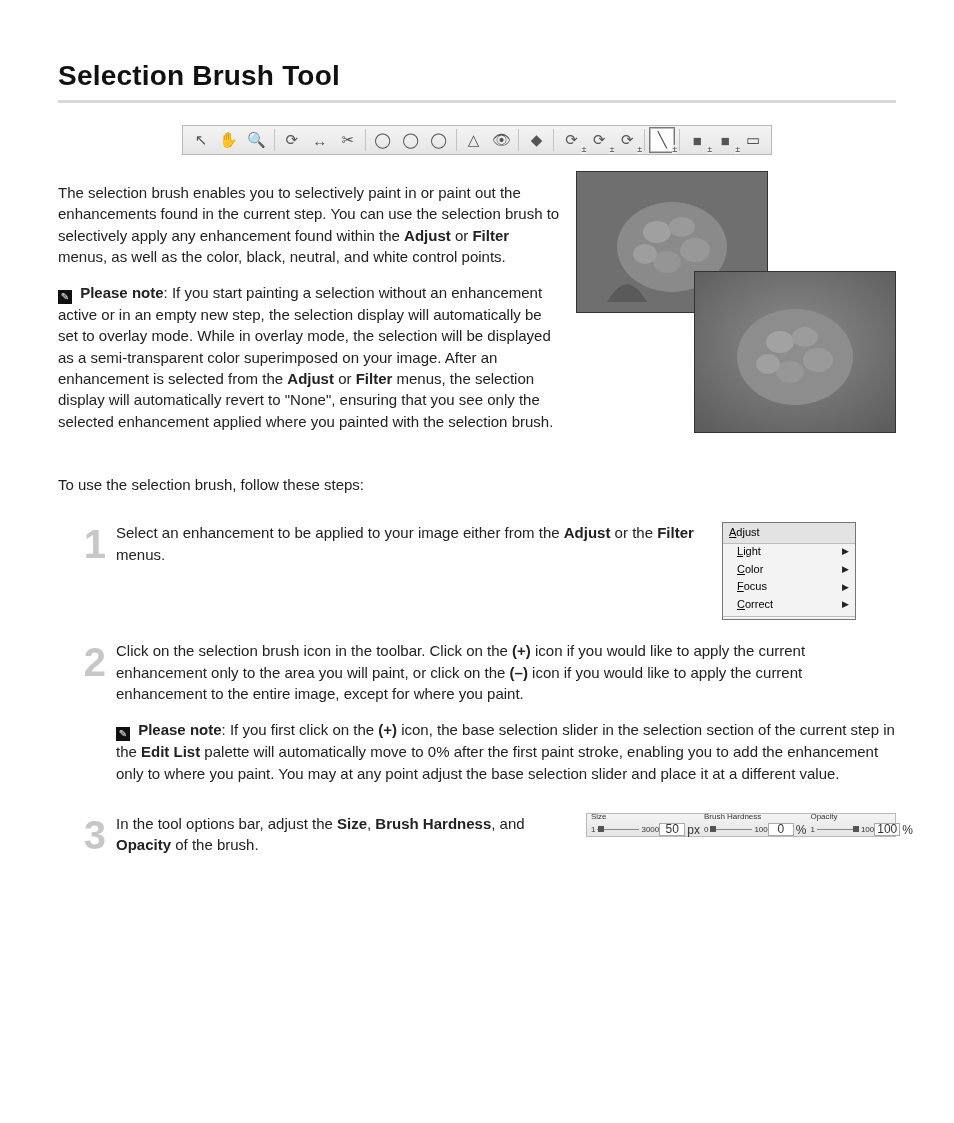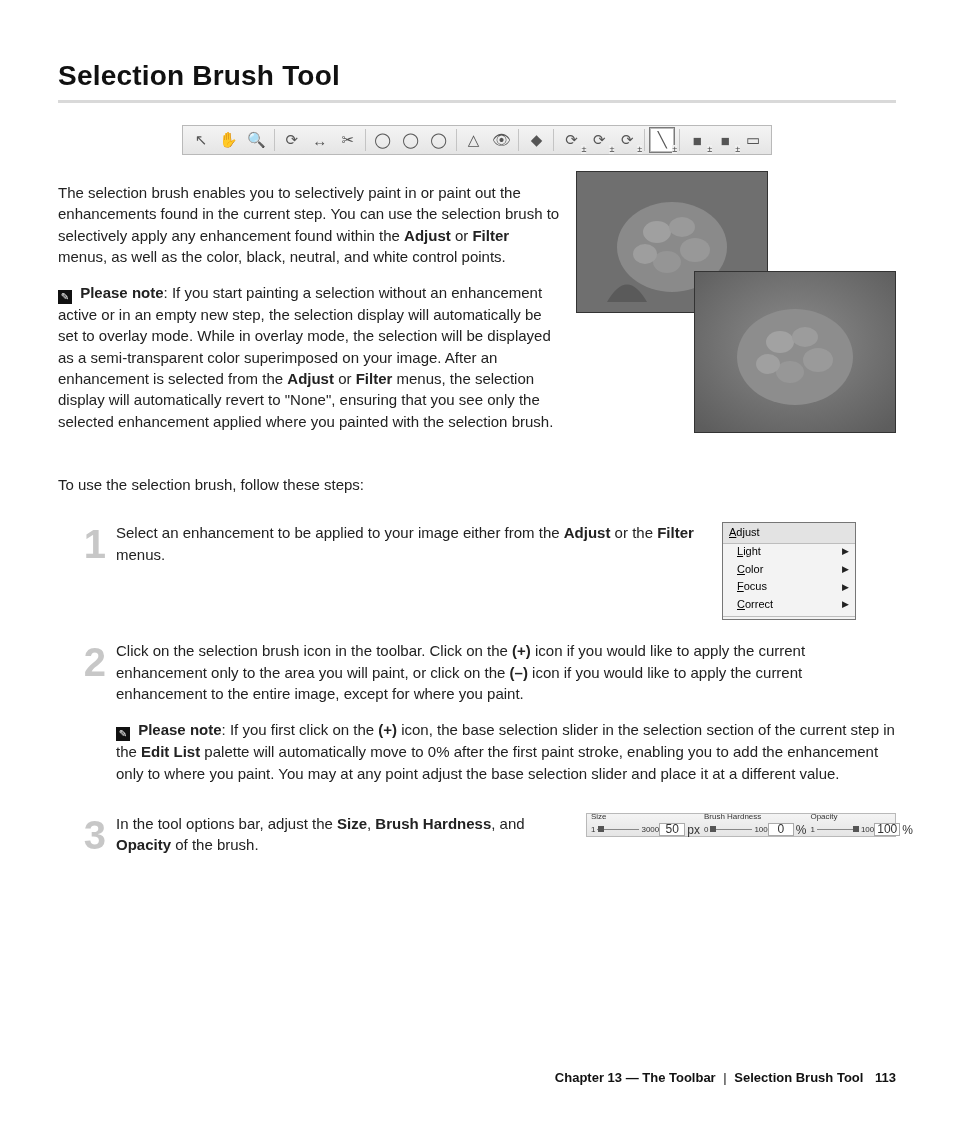--- a/index.html
+++ b/index.html
@@ -386,19 +386,13 @@
             </div>
           </div>
           <span>In the tool options bar, adjust the </span><b>Size</b><span>, </span><b>Brush Hardness</b><span>, and </span><b>Opacity</b><span> of the brush.</span>
           <div class="clearfix"></div>
         </div>
       </div>
 
     </div>
   </div>
 
-  <div class="footer">
-    <span class="chap">Chapter 13 — The Toolbar</span>
-    <span class="bar">|</span>
-    <span class="sub">Selection Brush Tool</span>
-    <span class="pnum">113</span>
-  </div>
 </div>
 
 </body></html>

